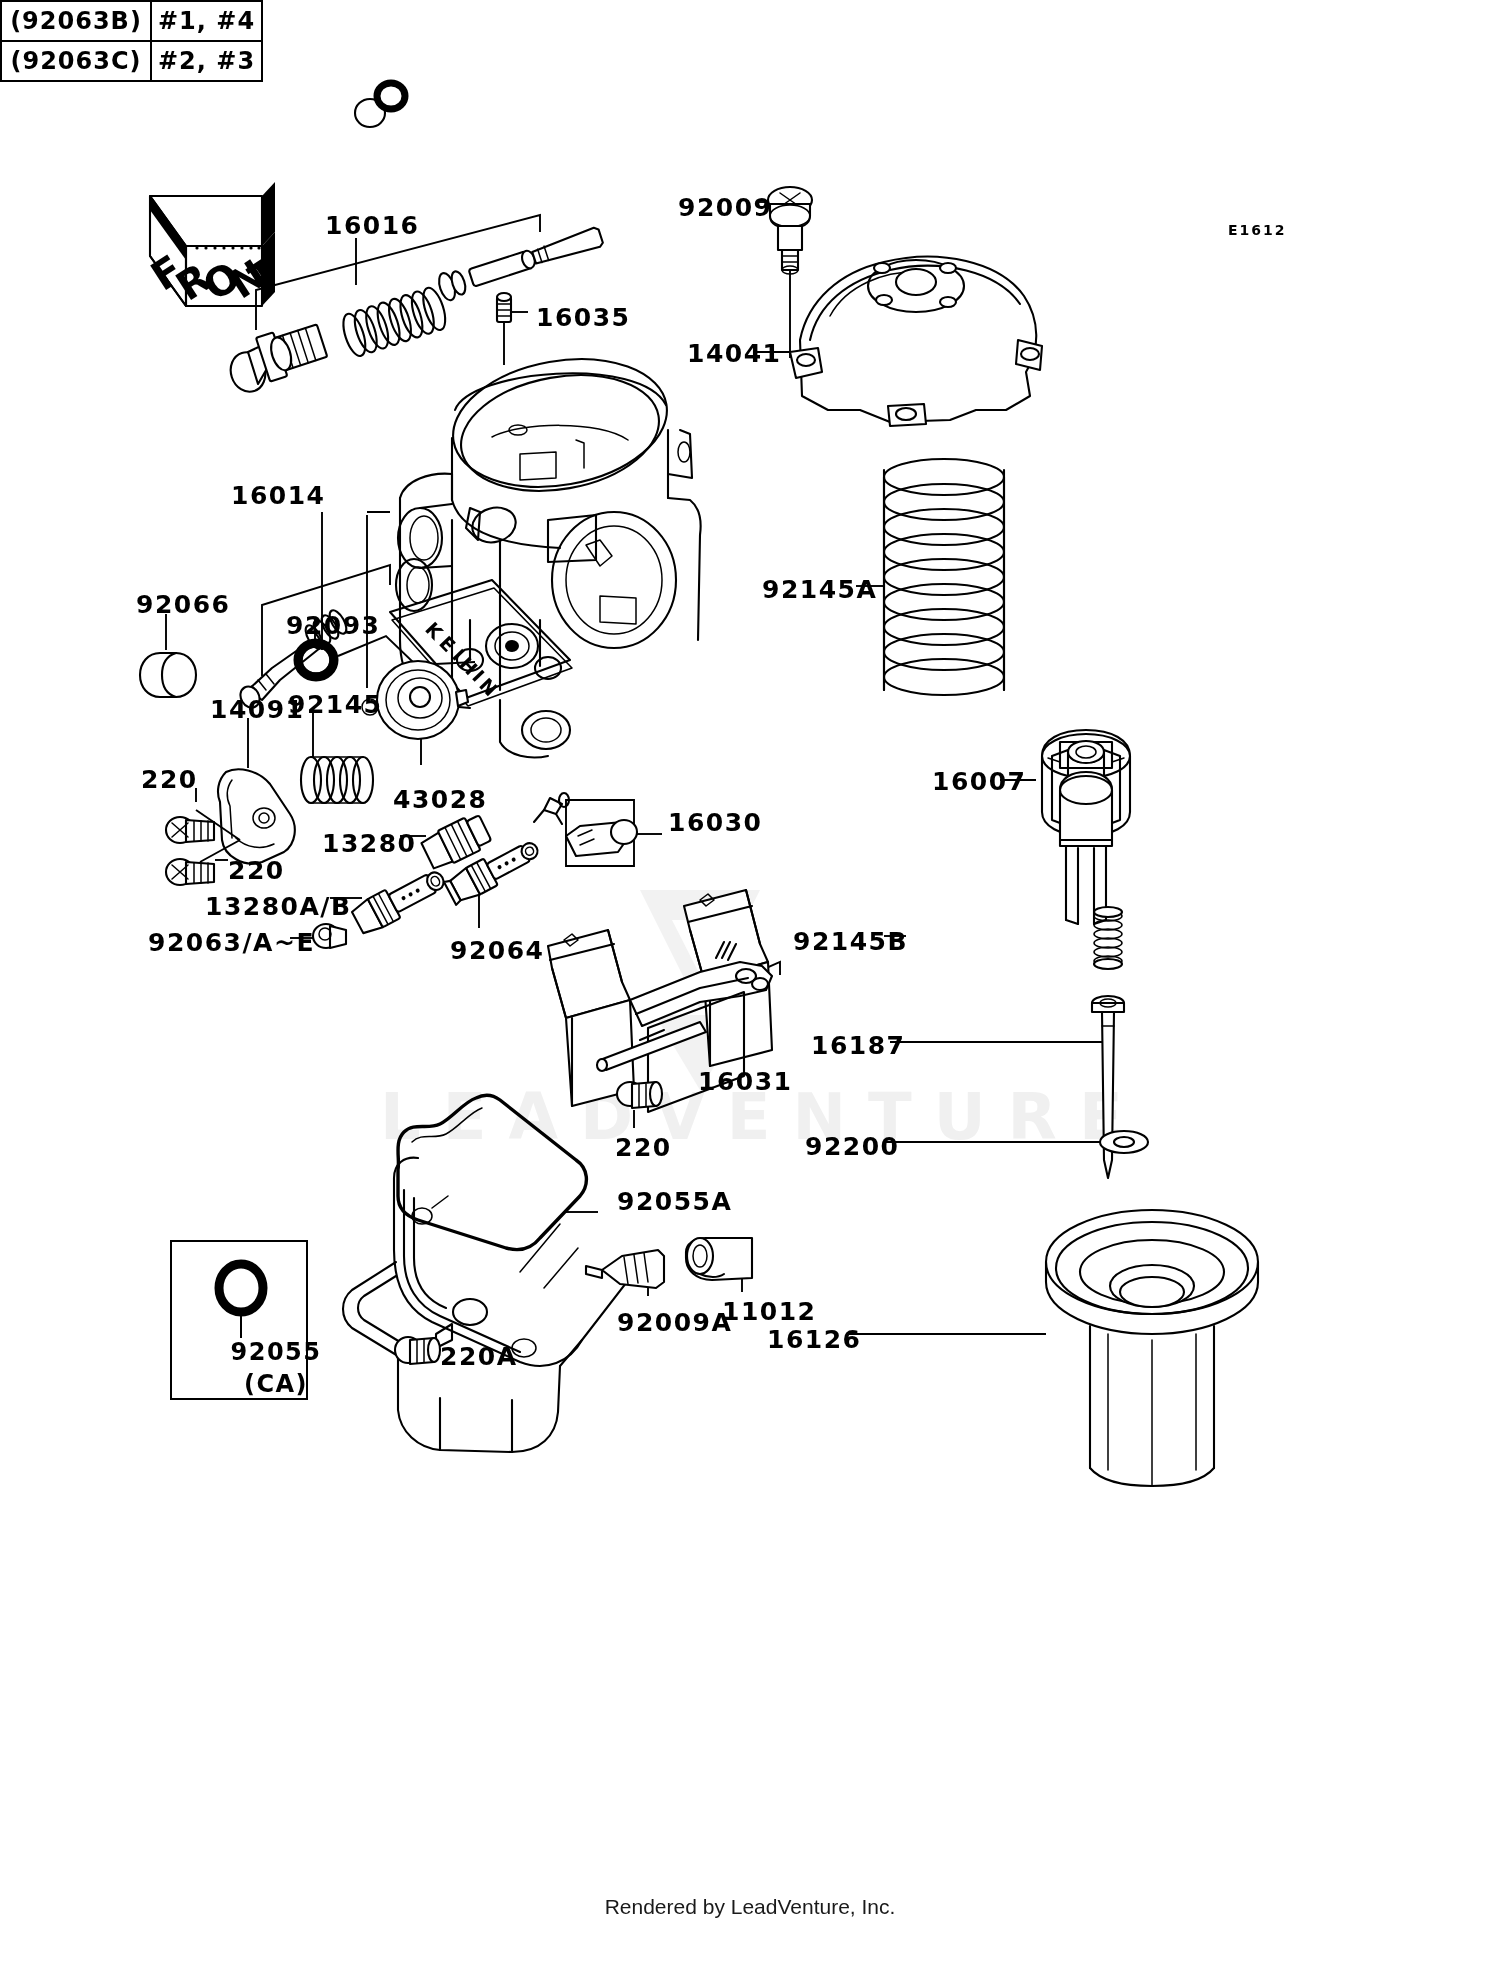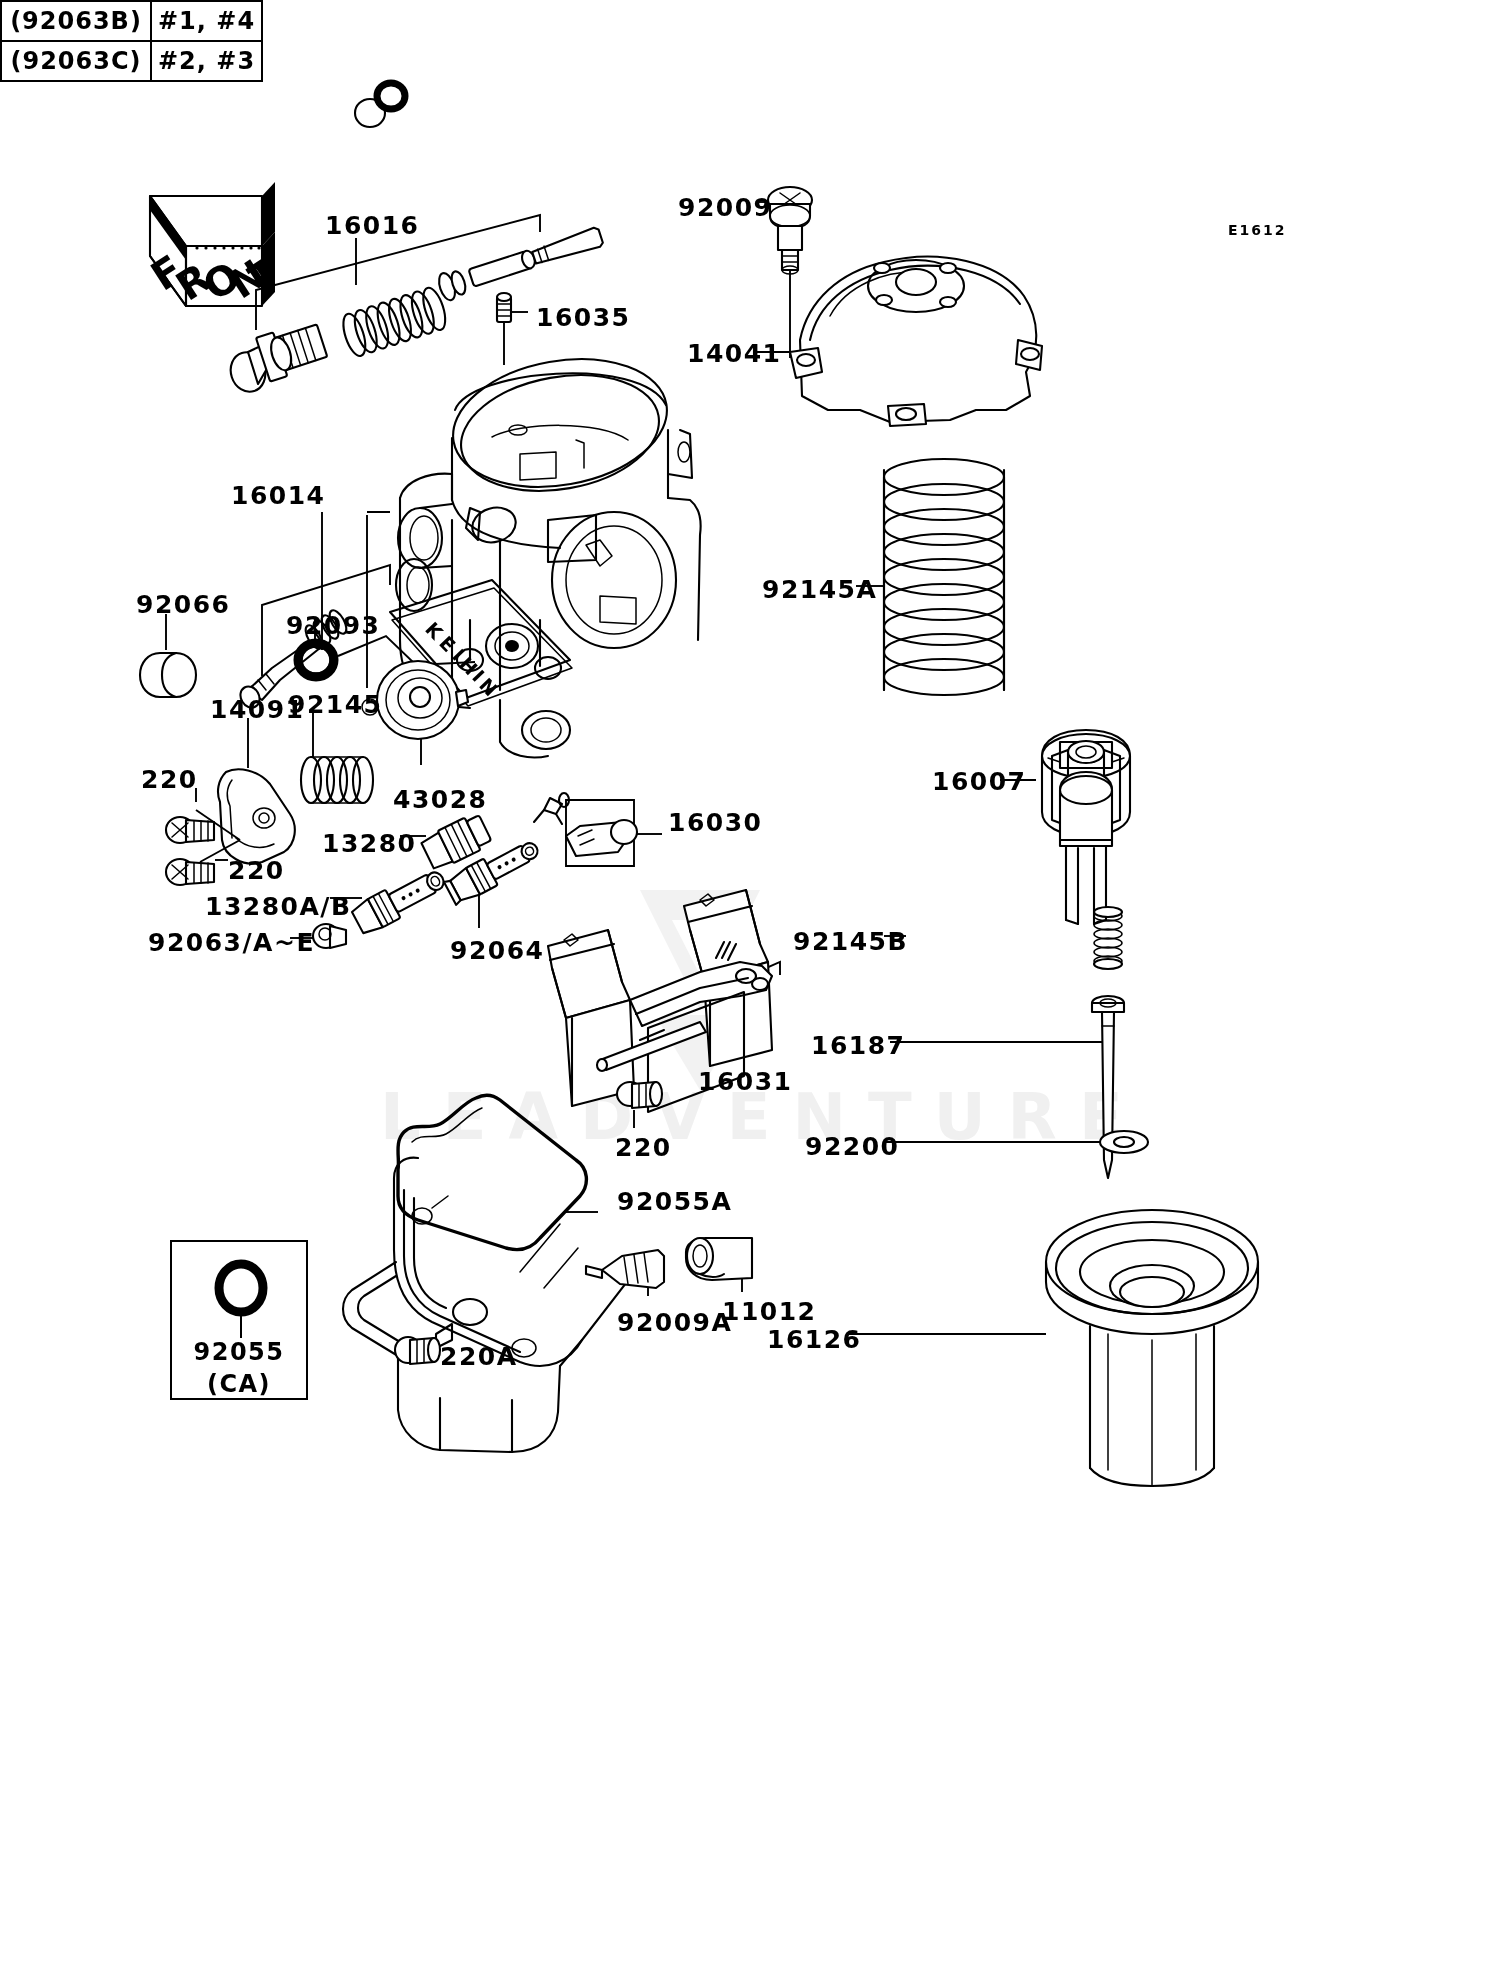--- a/index.html
+++ b/index.html
@@ -85,20 +85,21 @@
     padding: 5px 6px;
     text-align: center;
     white-space: nowrap;
   }
   #variant-table td.code { min-width: 150px; }
   #variant-table td.apply { min-width: 84px; }
   #ca-box {
     left: 170px; top: 1240px;
     width: 138px; height: 160px;
     background: #fff;
+    padding-left: 37px;
   }
   #ca-box .ca-lbl {
     position: absolute;
     font-family: "DejaVu Sans", sans-serif;
     font-weight: bold;
     font-size: 24px;
     letter-spacing: 1.5px;
     width: 100%;
     text-align: center;
   }
@@ -687,14 +688,15 @@
           <td class="apply">#1, #4</td>
         </tr>
         <tr>
           <td class="code">(92063C)</td>
           <td class="apply">#2, #3</td>
         </tr>
       </tbody>
     </table>
   </div>
 
+  <div class="footer">Rendered by LeadVenture, Inc.</div>
 
 </div>
 
 </body></html>

